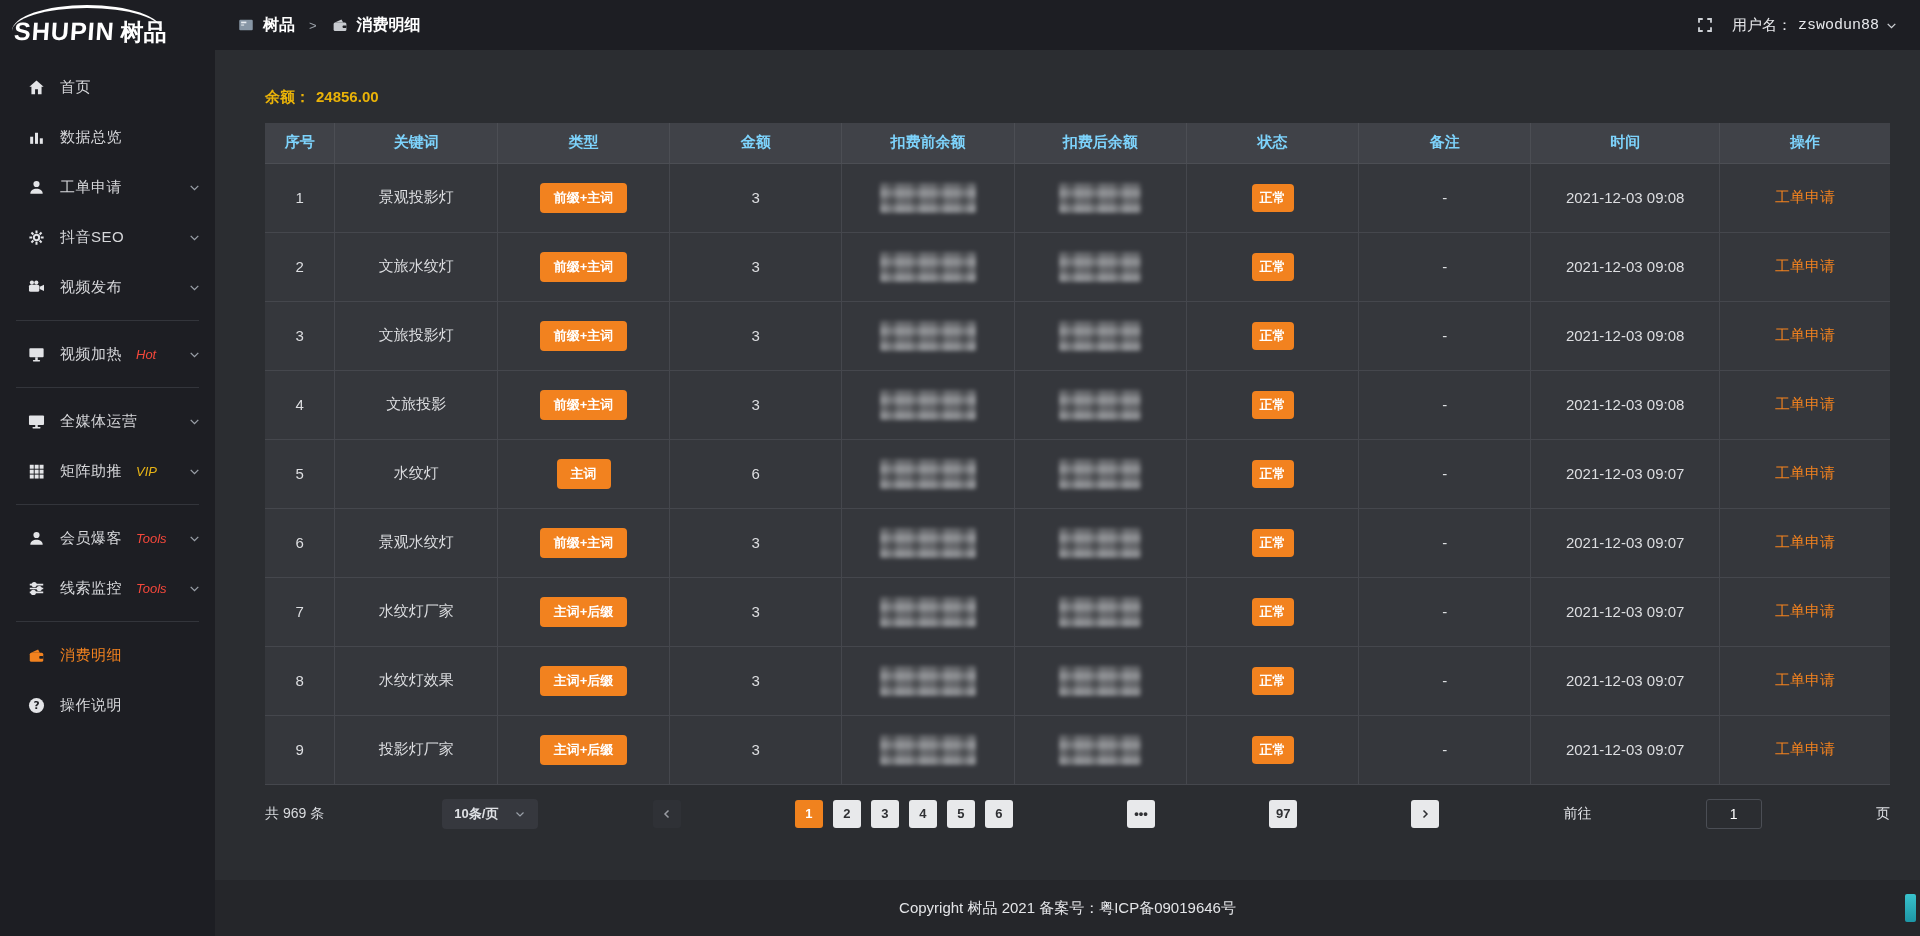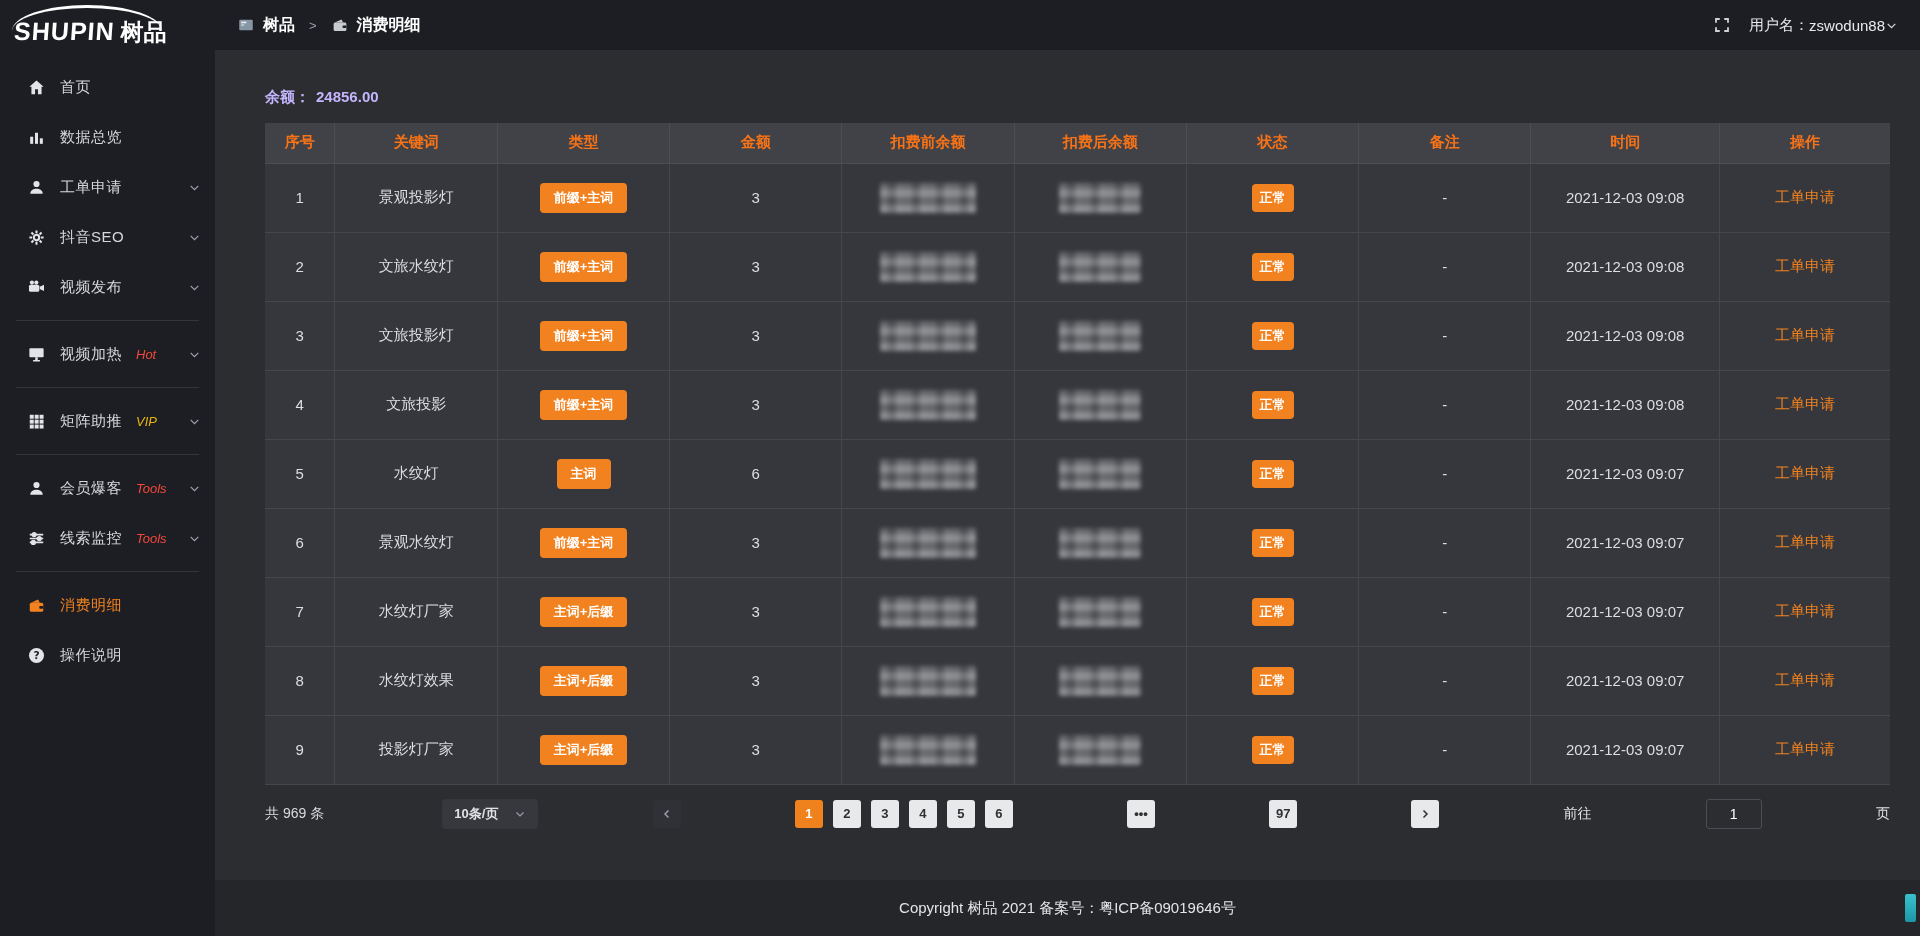--- a/index.html
+++ b/index.html
@@ -28,31 +28,31 @@
 
   
   .right-col { flex:1; display:flex; flex-direction:column; height:936px; background:#2b2d31; }
   .topbar { height:50px; background:#1d1e23; display:flex; align-items:center; flex:0 0 50px;
     padding:0 22px 0 22px; }
   .crumb { display:flex; align-items:center; color:#fff; font-size:16px; font-weight:700; gap:8px; }
   .crumb .c-icn { display:inline-flex; width:18px; height:18px; }
   .crumb .sep { color:#9aa0a8; font-size:13px; font-weight:400; margin:0 6px; }
   .topbar-right { margin-left:auto; display:flex; align-items:center; gap:18px; color:#e8e9ec; }
   .fs-icn { width:18px; height:18px; display:inline-flex; cursor:pointer; color:#cfd2d6; }
-  .user-wrap { font-size:15px; display:flex; align-items:center; gap:0; cursor:pointer; }
+  .user-wrap { font-size:15px; display:flex; align-items:center; gap:6px; cursor:pointer;font-family:Liberation Mono, monospace; }
   .user-wrap .chev { color:#cfd2d6; }
 
   
   main { flex:1; padding:0 30px 0 50px; position:relative; }
-  .balance { margin-top:38px; color:#c4b5fd; font-size:15px; font-weight:700; }
+  .balance { margin-top:38px; color:#eab308; font-size:15px; font-weight:700; }
   .balance b { margin-left:6px; }
 
   table { width:1625px; border-collapse:collapse; table-layout:fixed; margin-top:16px;
     background:#35373c; }
-  thead th { background:#404248; color:#f97316; font-size:15px; font-weight:700; height:40px;
+  thead th { background:#404248; color:#7dd3fc; font-size:15px; font-weight:700; height:40px;
     border-right:1px solid #4c4e54; border-bottom:1px solid #4c4e54; }
   thead th:last-child { border-right:none; }
   tbody td { height:69px; text-align:center; color:#dddee1; font-size:15px;
     border-right:1px solid #45474d; border-bottom:1px solid #45474d; }
   tbody td:last-child { border-right:none; }
   .type-badge, .status-badge { display:inline-block; background:#f2821f; color:#fff;
     font-size:13px; font-weight:700; border-radius:4px; padding:6px 14px; }
   .status-badge { padding:5px 8px; }
   .censored { width:96px; height:30px; margin:0 auto; border-radius:2px; opacity:.75; filter:blur(2px);
     background:
@@ -170,20 +170,35 @@
           </span>
           <span class="lbl">视频加热</span>
           <span class="bdg" style="color:#f5483b">Hot</span>
           <span class="chev">
             <svg viewBox="0 0 24 24" width="13" height="13" fill="none" stroke="currentColor" stroke-width="2.4">
               <path d="M5 9l7 7 7-7"></path>
             </svg>
           </span>
         </div>
         <div class="side-divider"></div>
+        <div class="side-item">
+          <span class="icn">
+            <svg viewBox="0 0 24 24" width="19" height="19" fill="currentColor">
+              <rect x="2.5" y="4.5" width="19" height="12" rx="1.2"></rect>
+              <rect x="10.4" y="16.5" width="3.2" height="2.6"></rect>
+              <rect x="6.9" y="19.1" width="10.2" height="1.8" rx="0.9"></rect>
+            </svg>
+          </span>
+          <span class="lbl">全媒体运营</span>
+          <span class="chev">
+            <svg viewBox="0 0 24 24" width="13" height="13" fill="none" stroke="currentColor" stroke-width="2.4">
+              <path d="M5 9l7 7 7-7"></path>
+            </svg>
+          </span>
+        </div>
         <div class="side-item">
           <span class="icn">
             <svg viewBox="0 0 24 24" width="19" height="19" fill="currentColor">
               <rect x="3.5" y="3.5" width="5" height="5"></rect>
               <rect x="9.7" y="3.5" width="5" height="5"></rect>
               <rect x="15.9" y="3.5" width="5" height="5"></rect>
               <rect x="3.5" y="9.7" width="5" height="5"></rect>
               <rect x="9.7" y="9.7" width="5" height="5"></rect>
               <rect x="15.9" y="9.7" width="5" height="5"></rect>
               <rect x="3.5" y="15.9" width="5" height="5"></rect>

